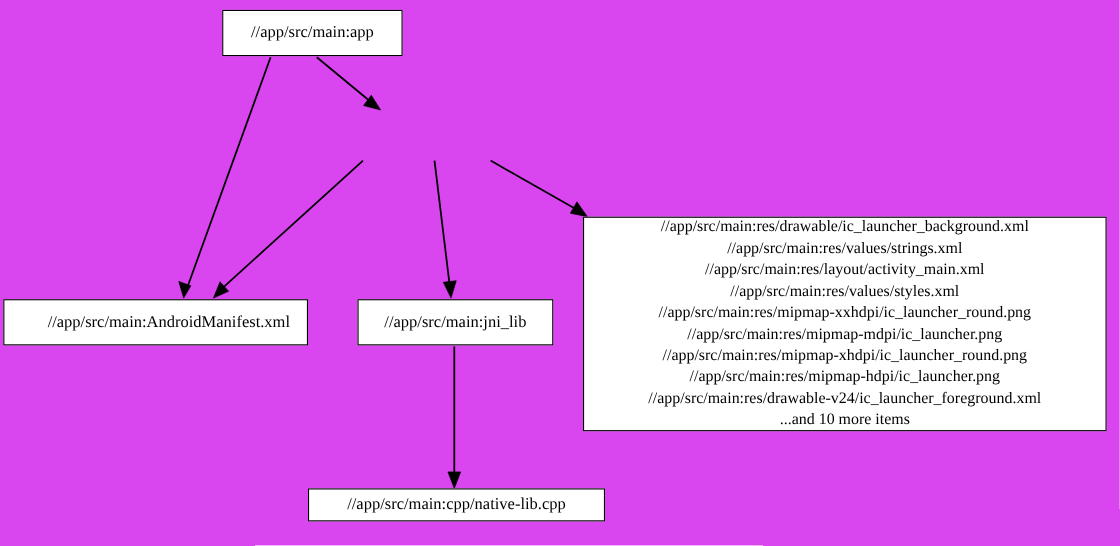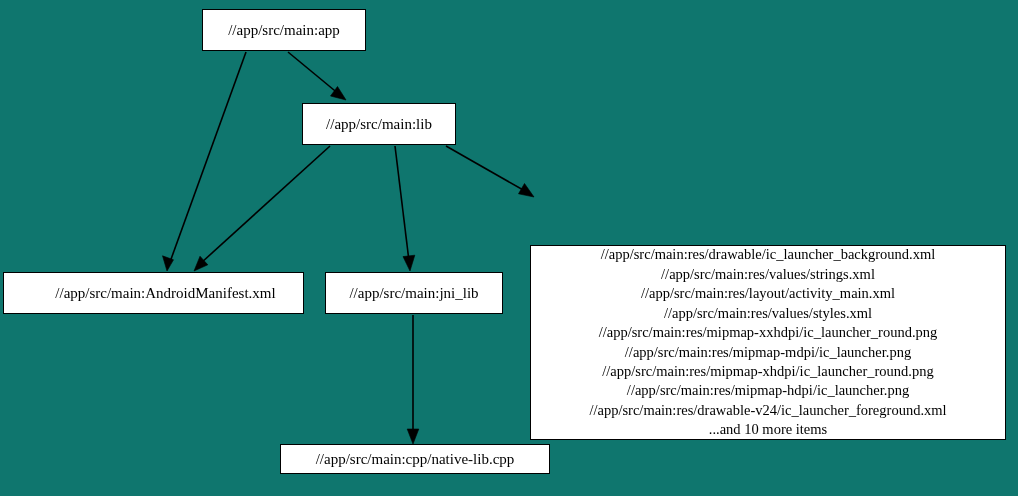--- a/index.html
+++ b/index.html
@@ -4,21 +4,21 @@
 <style>
   html, body {
     margin: 0;
     padding: 0;
     background: #ffffff;
   }
   #canvas {
     position: relative;
     width: 1018px;
     height: 496px;
-    background: #0f766e;
+    background: #d946ef;
     overflow: hidden;
     font-family: "Liberation Serif", "DejaVu Serif", serif;
   }
   #graph-svg {
     position: absolute;
     left: 0;
     top: 0;
     width: 1018px;
     height: 496px;
   }
@@ -41,21 +41,20 @@
     display: block;
     width: 100%;
     text-align: center;
     white-space: pre;
   }
   .multiline {
     font-size: 14.5px;
     line-height: 19.4px;
     padding: 5px 6px;
     align-items: center;
-    margin-top: 48px;
   }
   .edge-line {
     stroke: #000000;
     stroke-width: 1.6;
     fill: none;
   }
   .arrow-head {
     fill: #000000;
     stroke: #000000;
     stroke-width: 0.6;
@@ -96,25 +95,22 @@
     <g>
       <path class="edge-line" d="M 413 315 L 413 433"></path>
       <polygon class="arrow-head" points="413,444 407.2,429.0 418.8,429.0"></polygon>
     </g>
   </svg>
 
   <div class="node-box" style="left:202px; top:9px; width:164px; height:42px;">
     <span class="node-label">//app/src/main:app</span>
   </div>
 
-  <div class="node-box" style="left:302px; top:103px; width:154px; height:42px;">
-    <span class="node-label">//app/src/main:lib</span>
-  </div>
 
-  <div class="node-box" style="left:3px; top:272px; width:301px; height:42px;padding-left:24px;">
+  <div class="node-box" style="left:3px; top:272px; width:277px; height:42px;padding-left:24px;">
     <span class="node-label">//app/src/main:AndroidManifest.xml</span>
   </div>
 
   <div class="node-box" style="left:325px; top:272px; width:178px; height:42px;align-items:center;">
     <span class="node-label">//app/src/main:jni_lib</span>
   </div>
 
   <div class="node-box" style="left:280px; top:444px; width:270px; height:30px;">
     <span class="node-label">//app/src/main:cpp/native-lib.cpp</span>
   </div>

